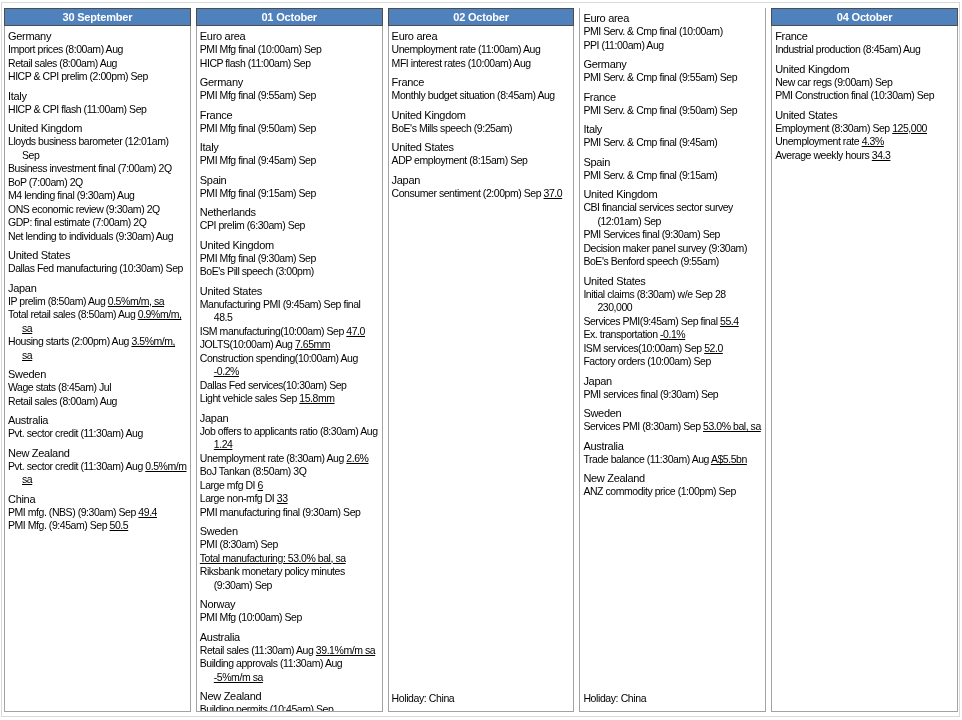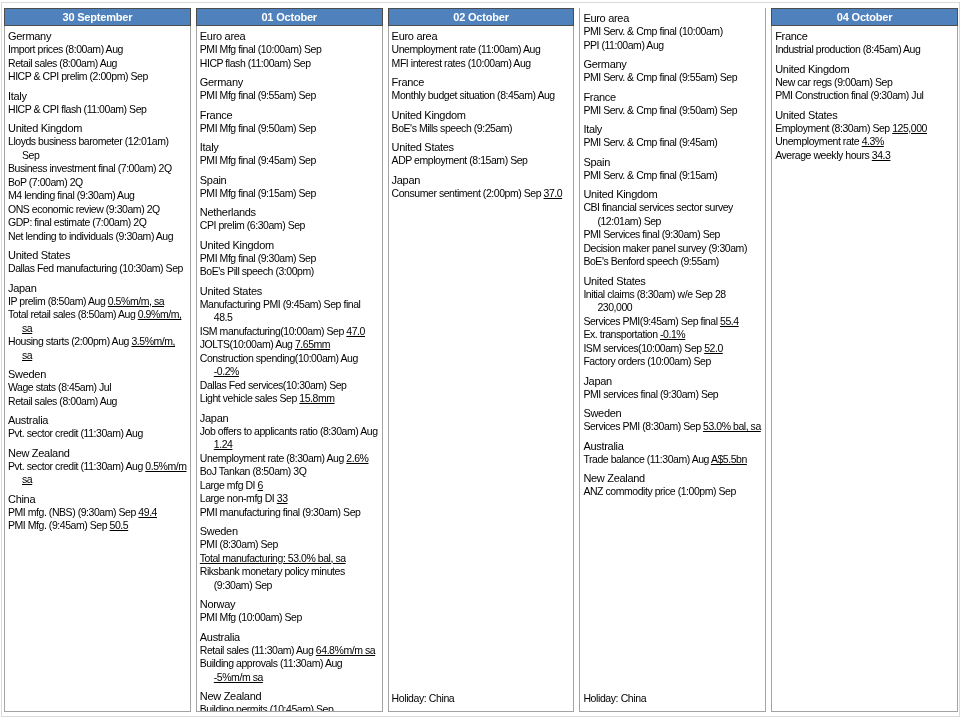--- a/index.html
+++ b/index.html
@@ -157,21 +157,21 @@
           <div class="item">PMI (8:30am) Sep</div>
           <div class="item"><span class="val">Total manufacturing: 53.0%  bal, sa</span></div>
           <div class="item">Riksbank monetary policy minutes (9:30am) Sep</div>
         </div>
         <div class="section">
           <div class="country">Norway</div>
           <div class="item">PMI Mfg (10:00am) Sep</div>
         </div>
         <div class="section">
           <div class="country">Australia</div>
-          <div class="item">Retail sales (11:30am) Aug <span class="val">64.8%m/m sa</span></div>
+          <div class="item">Retail sales (11:30am) Aug <span class="val">39.1%m/m sa</span></div>
           <div class="item">Building approvals (11:30am) Aug <span class="val">-5%m/m sa</span></div>
         </div>
         <div class="section">
           <div class="country">New Zealand</div>
           <div class="item">Building permits (10:45am) Sep</div>
         </div>
       </div>
     </div>
     <div class="col">
       <div class="col-header">02 October</div>
@@ -260,21 +260,21 @@
     <div class="col">
       <div class="col-header">04 October</div>
       <div class="col-body">
         <div class="section">
           <div class="country">France</div>
           <div class="item">Industrial production (8:45am) Aug</div>
         </div>
         <div class="section">
           <div class="country">United Kingdom</div>
           <div class="item">New car regs (9:00am) Sep</div>
-          <div class="item">PMI Construction final (9:30am) Jul</div>
+          <div class="item">PMI Construction final (10:30am) Sep</div>
         </div>
         <div class="section">
           <div class="country">United States</div>
           <div class="item">Employment (8:30am) Sep <span class="val">125,000</span></div>
           <div class="item">Unemployment rate <span class="val">4.3%</span></div>
           <div class="item">Average weekly hours <span class="val">34.3</span></div>
         </div>
       </div>
     </div>
   </div>

